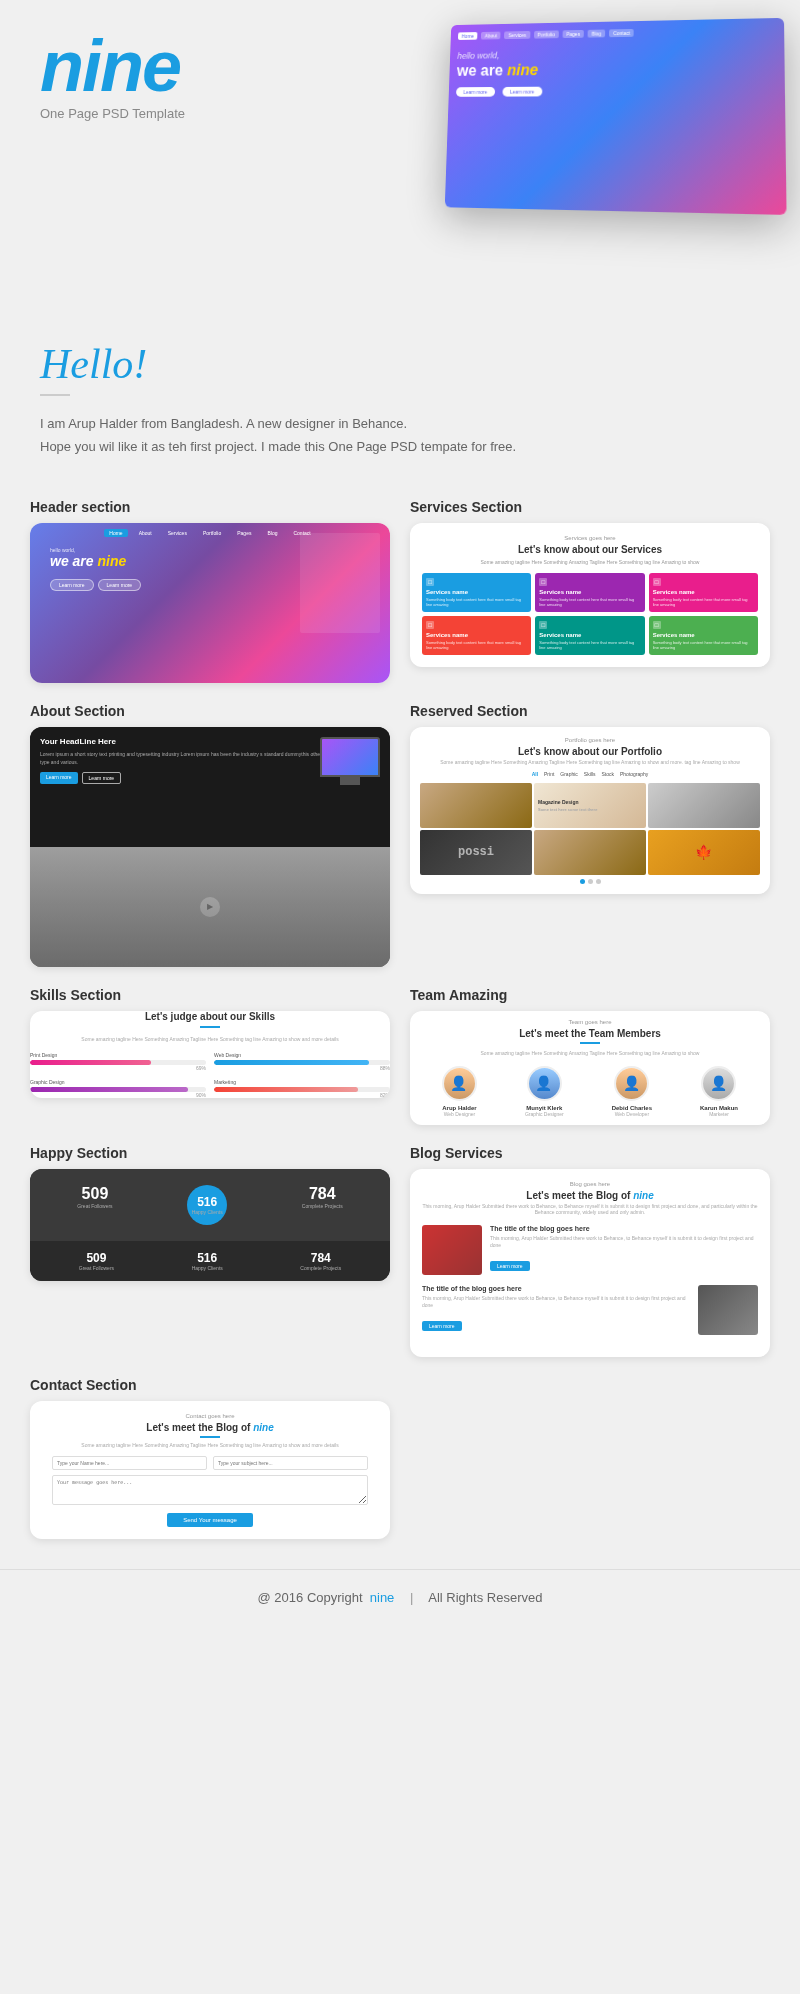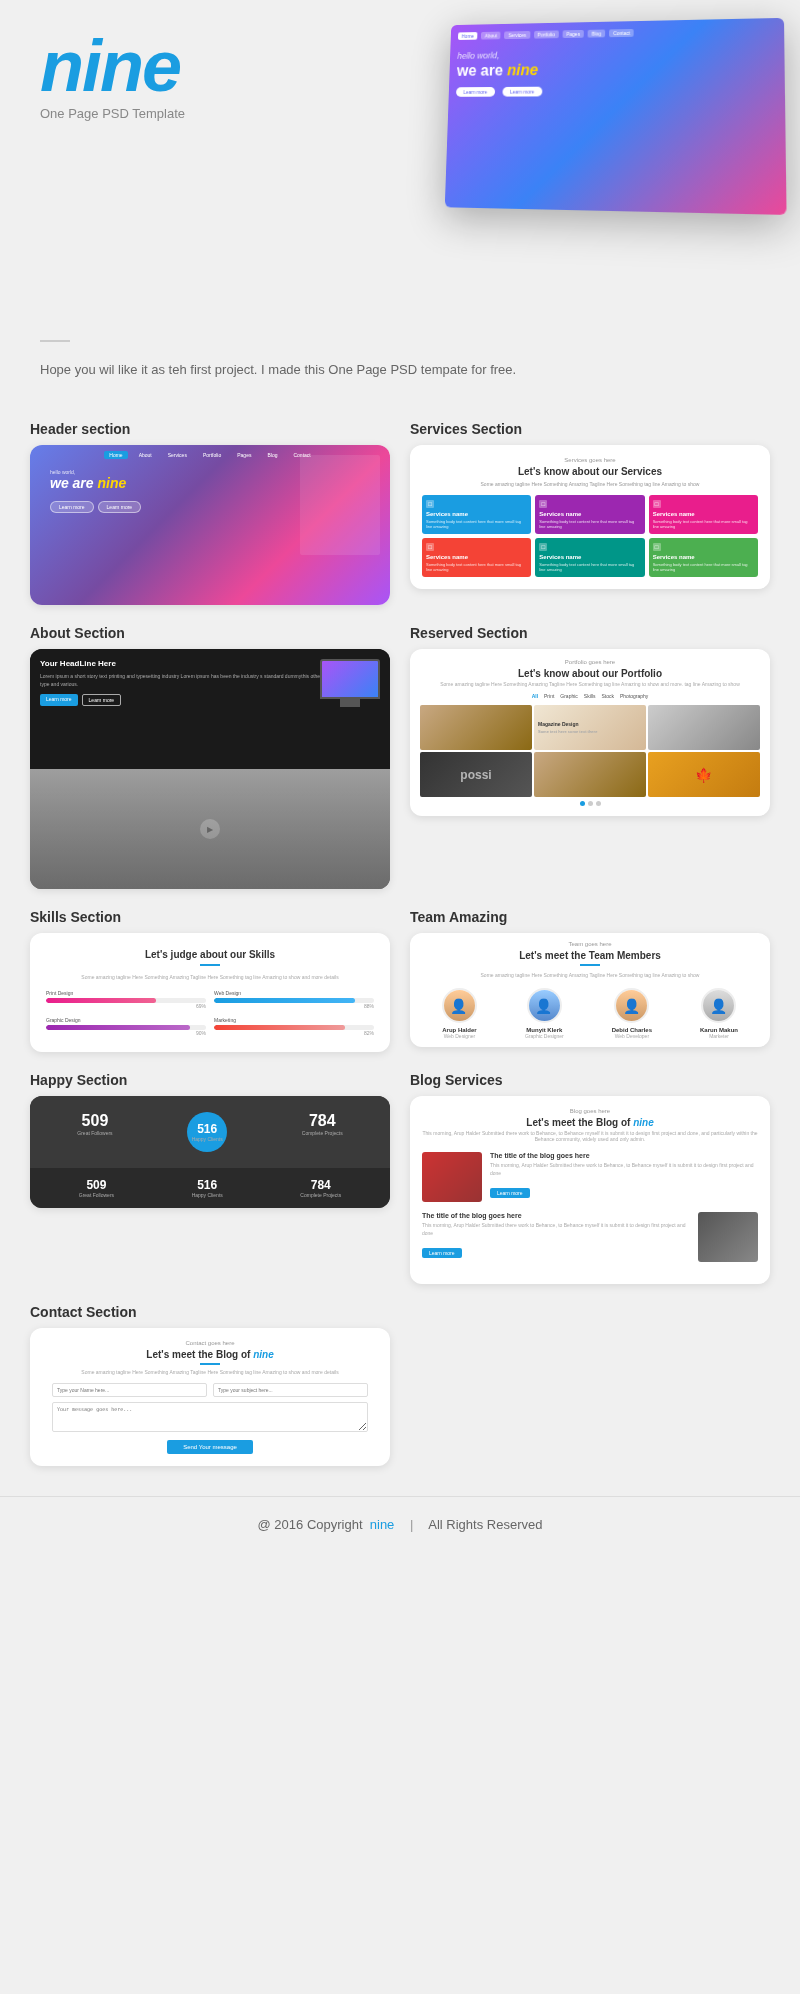--- a/index.html
+++ b/index.html
@@ -449,39 +449,39 @@
       align-items: center;
       justify-content: center;
       font-size: 5px;
       color: white;
       font-weight: 600;
     }
     .pc-coffee { background: linear-gradient(135deg, #c8a882, #8b6914); }
     .pc-mag { background: linear-gradient(135deg, #f0e6d3, #d4b896); color: #333; }
     .pc-laptop { background: linear-gradient(135deg, #ccc, #888); }
     .pc-leaf { background: linear-gradient(135deg, #e8a020, #c47c10); }
-    .pc-possi { background: linear-gradient(135deg, #333, #555); }
+    .pc-possi { background: linear-gradient(135deg, #333, #555); font-family: Liberation Mono, monospace; }
     .port-dots {
       display: flex;
       gap: 3px;
       justify-content: center;
     }
     .port-dot {
       width: 5px;
       height: 5px;
       border-radius: 50%;
       background: #ccc;
     }
     .port-dot.active {
       background: #1a9de1;
     }
 
     
     .skills-preview {
-      padding: 16px;
+      padding: 0;
     }
     .skills-title {
       font-size: 10px;
       font-weight: 700;
       text-align: center;
       color: #333;
       margin-bottom: 4px;
     }
     .skills-divider {
       width: 20px;
@@ -838,22 +838,24 @@
           <div class="screen-bottom-bar colored"></div>
           <div class="screen-bottom-bar"></div>
           <div class="screen-bottom-bar" style="width:80%"></div>
         </div>
       </div>
     </div>
   </div>
 </div>
 
 <div class="hello-section">
+  <div class="hello-title">Hello!</div>
   <div class="hello-divider"></div>
   <div class="hello-text">
+    <div>I am Arup Halder from Bangladesh. A new designer in Behance.</div>
     <div>Hope you wil like it as teh first project. I made this One Page PSD tempate for free.</div>
   </div>
 </div>
 
 <div class="sections-grid">
 
   <div class="section-block">
     <div class="section-label-wrap">
       <div class="section-label">Header section</div>
     </div>

